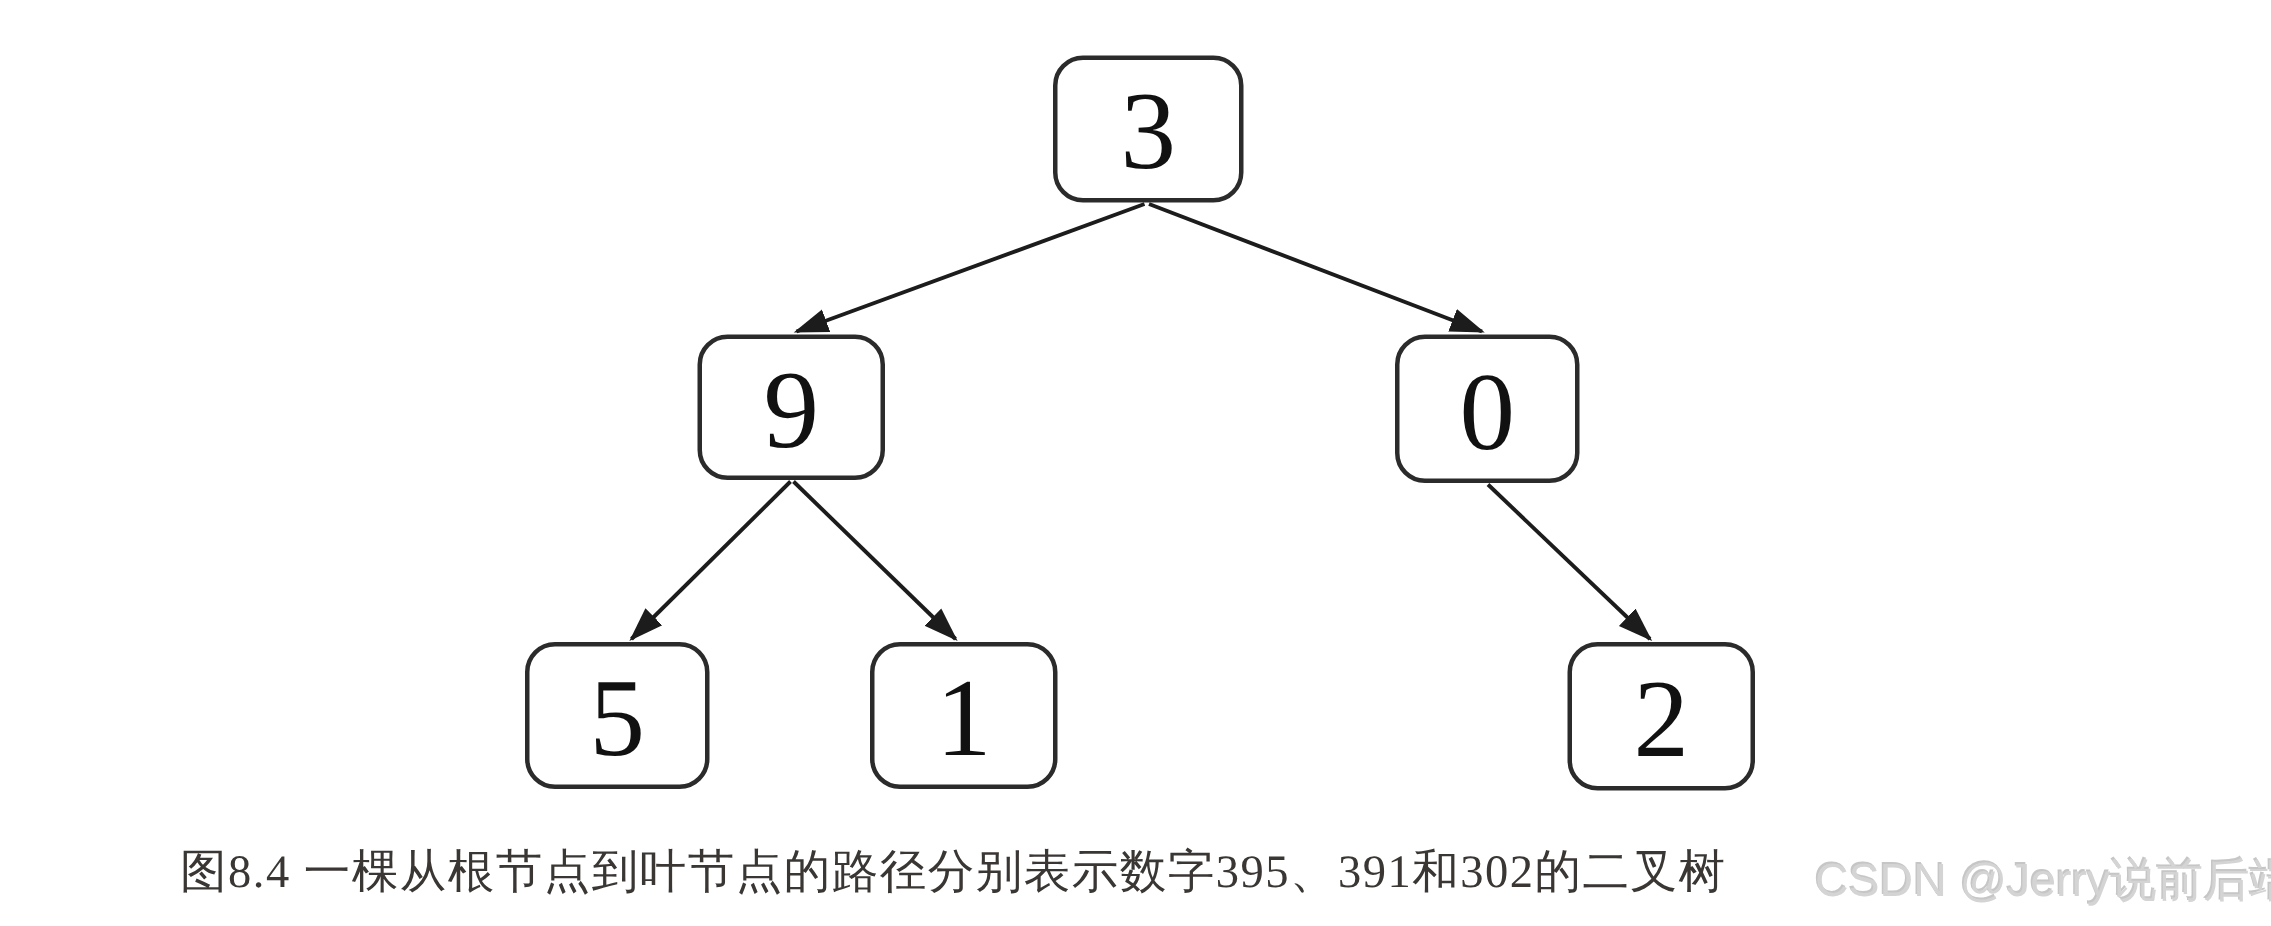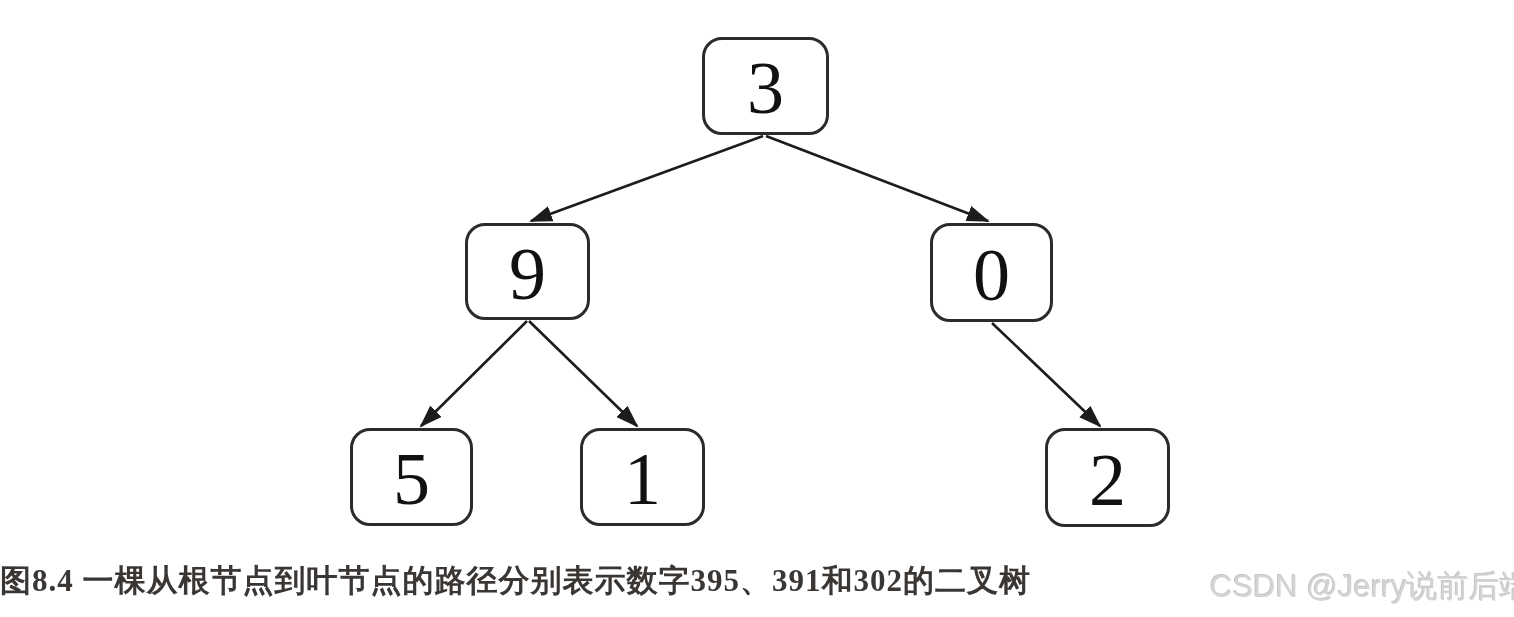--- a/index.html
+++ b/index.html
@@ -49,22 +49,21 @@
   .node-0 { left: 930px; top: 223px; width: 123px; height: 99px; }
   .node-5 { left: 350px; top: 428px; width: 123px; height: 98px; }
   .node-1 { left: 580px; top: 428px; width: 125px; height: 98px; }
   .node-2 { left: 1045px; top: 428px; width: 125px; height: 99px; }
 
   .caption-row {
     position: absolute;
     left: 0;
     top: 560px;
     width: 1271px;
-    text-align: left;
-    font-weight: bold;
+    text-align: center;
   }
   .figure-caption {
     display: inline-block;
     font-family: "Liberation Serif", "DejaVu Serif", serif;
     font-size: 31px;
     letter-spacing: 1px;
     color: #3a3634;
     white-space: nowrap;
   }
   .watermark {

